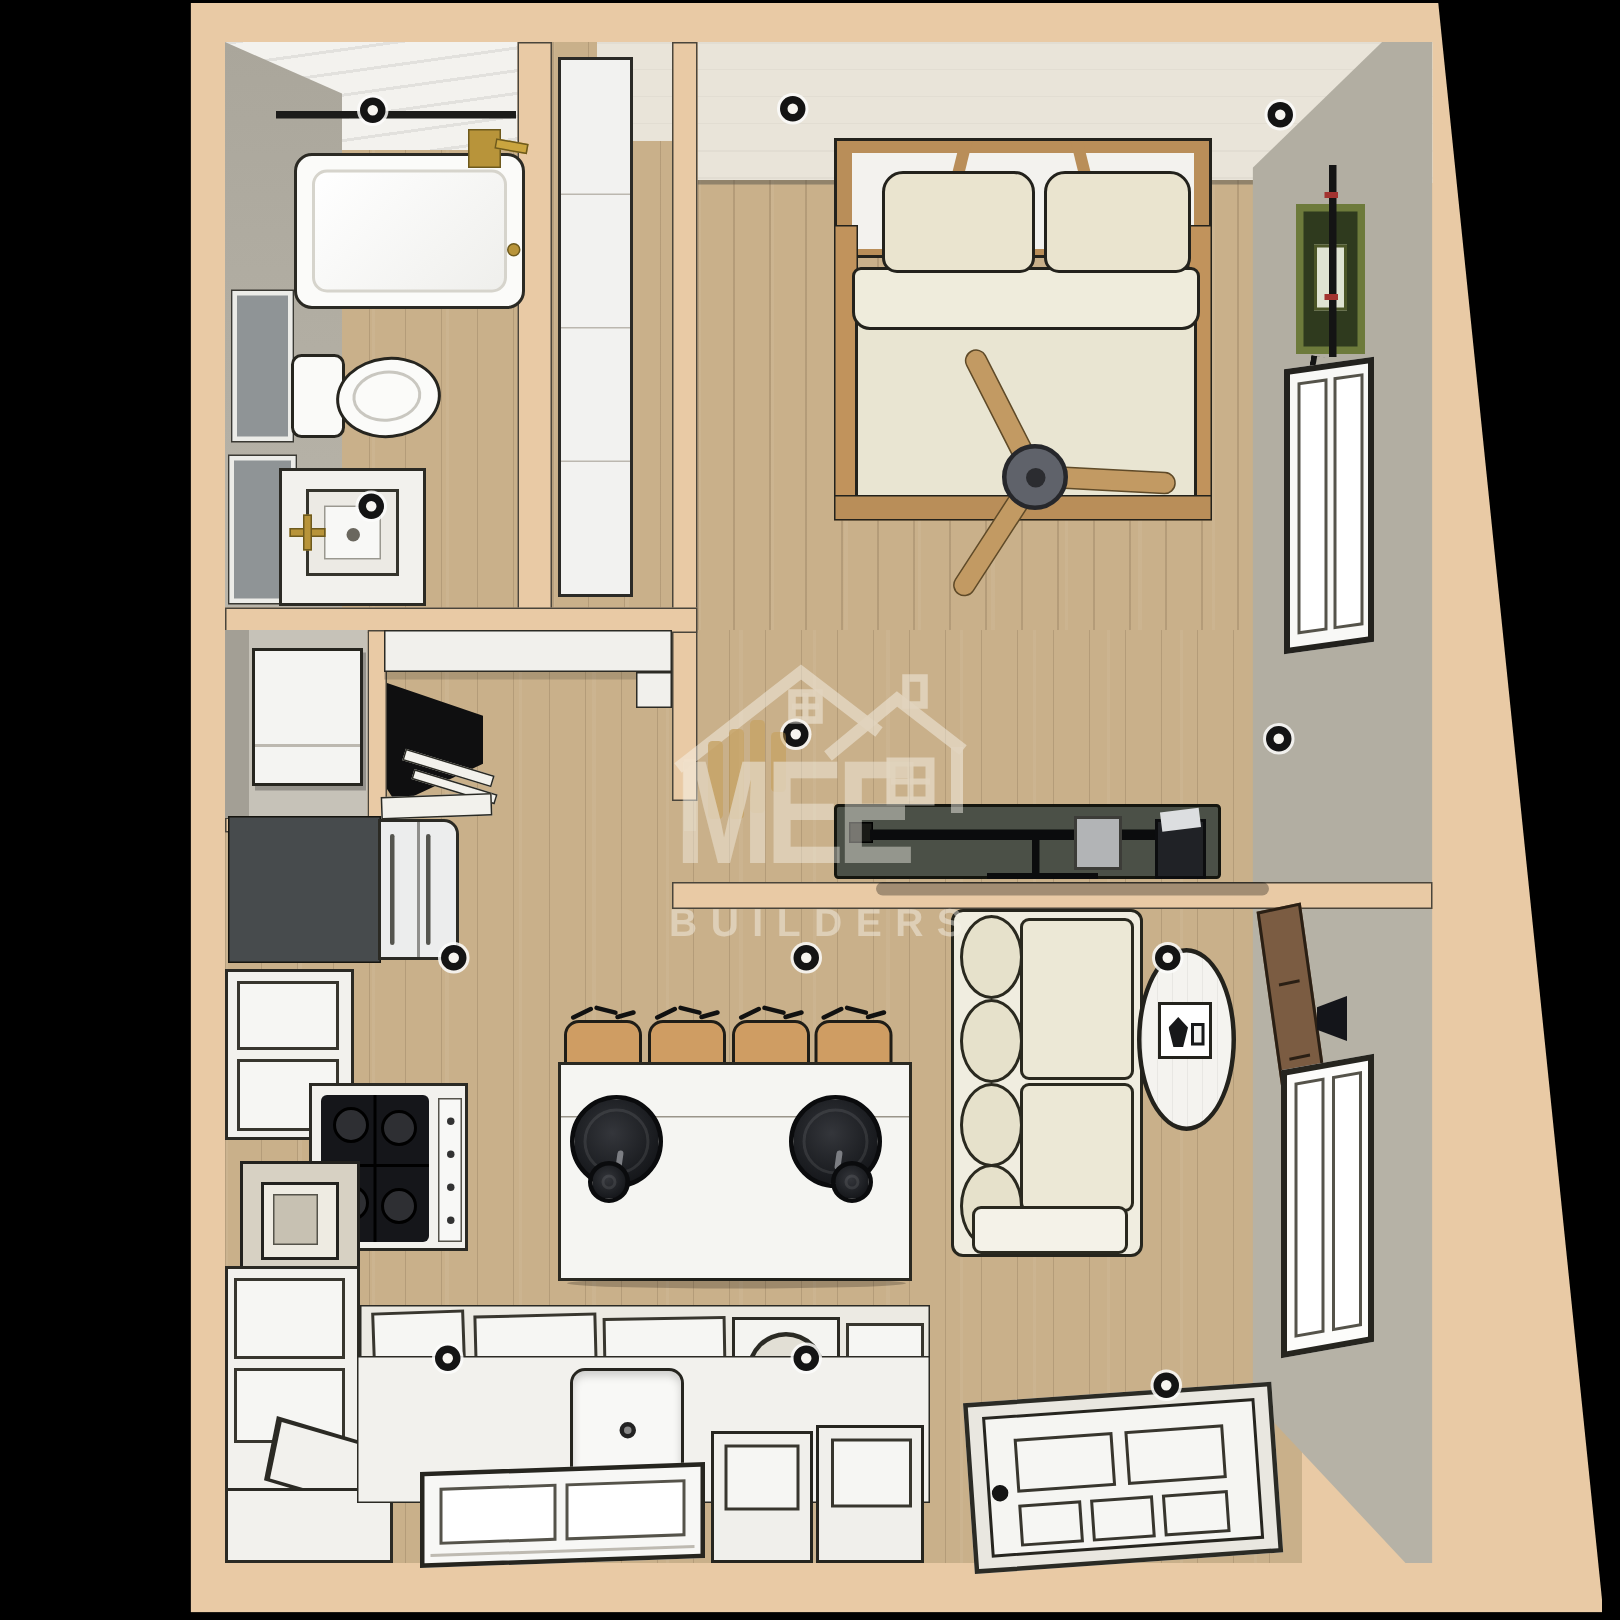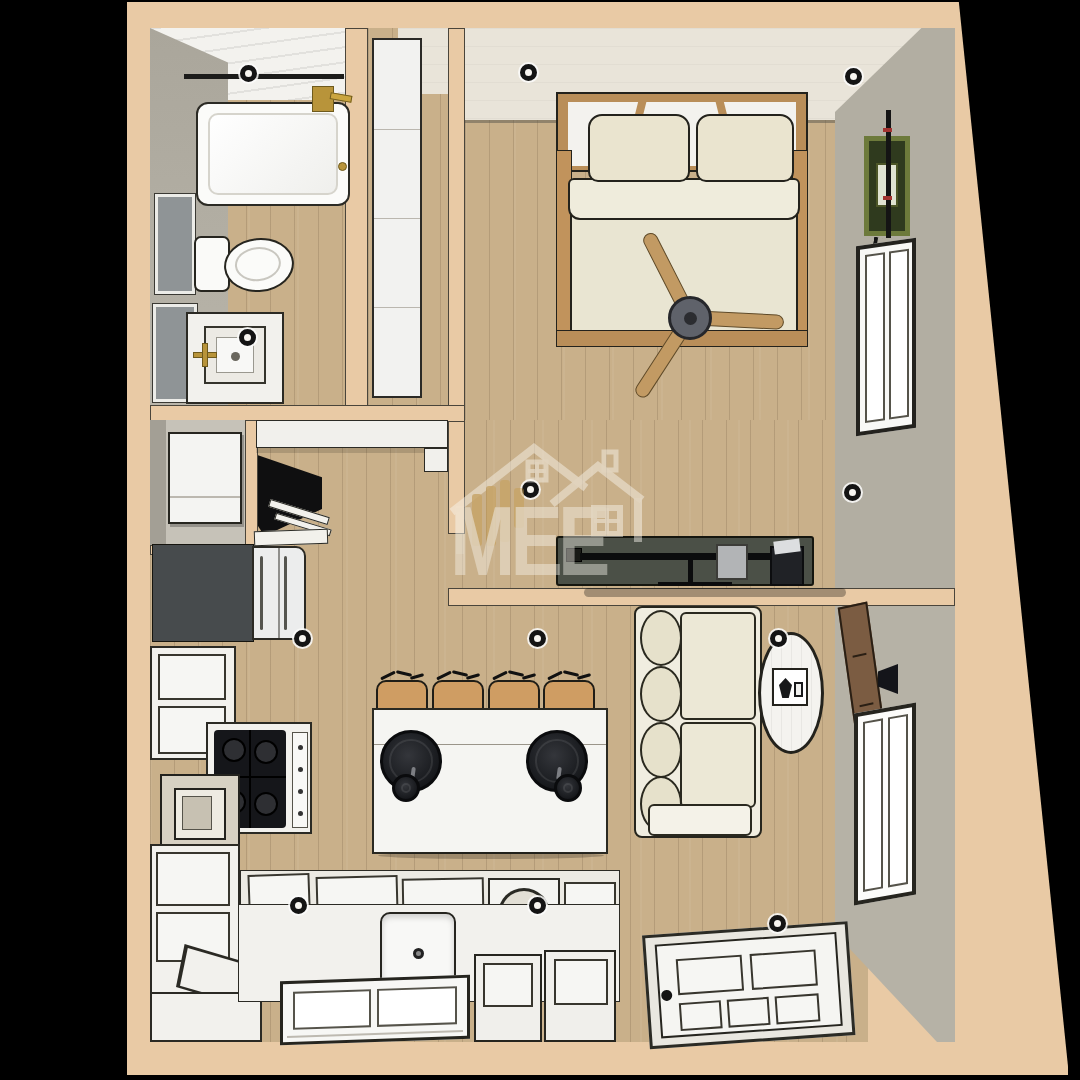--- a/index.html
+++ b/index.html
@@ -325,15 +325,16 @@
         <line x1="148" y1="85" x2="174" y2="85" stroke-width="4"></line>
       </g>
       <g fill="rgba(197,154,74,.85)">
         <rect x="26" y="58" width="10" height="52" rx="3"></rect>
         <rect x="40" y="50" width="10" height="60" rx="3"></rect>
         <rect x="54" y="44" width="10" height="62" rx="3"></rect>
         <rect x="68" y="52" width="10" height="40" rx="3"></rect>
       </g>
     </svg>
     <div class="mee">MEE</div>
+    <div class="bld">BUILDERS</div>
   </div>
 
 </div>
 
 </body></html>

